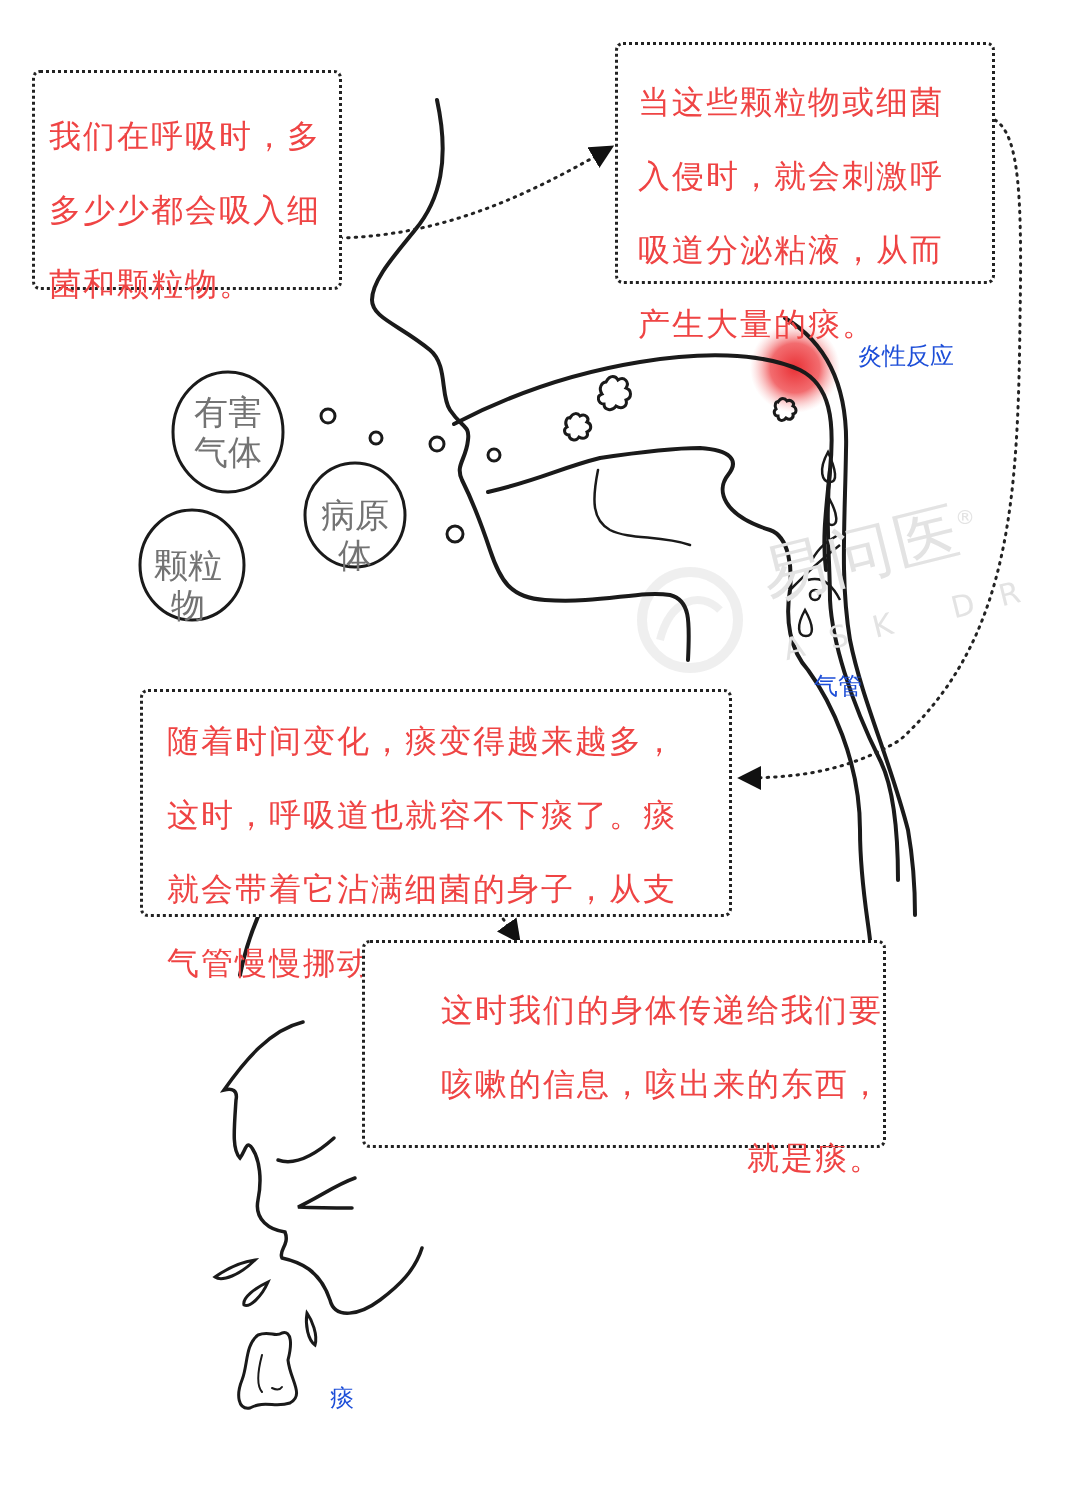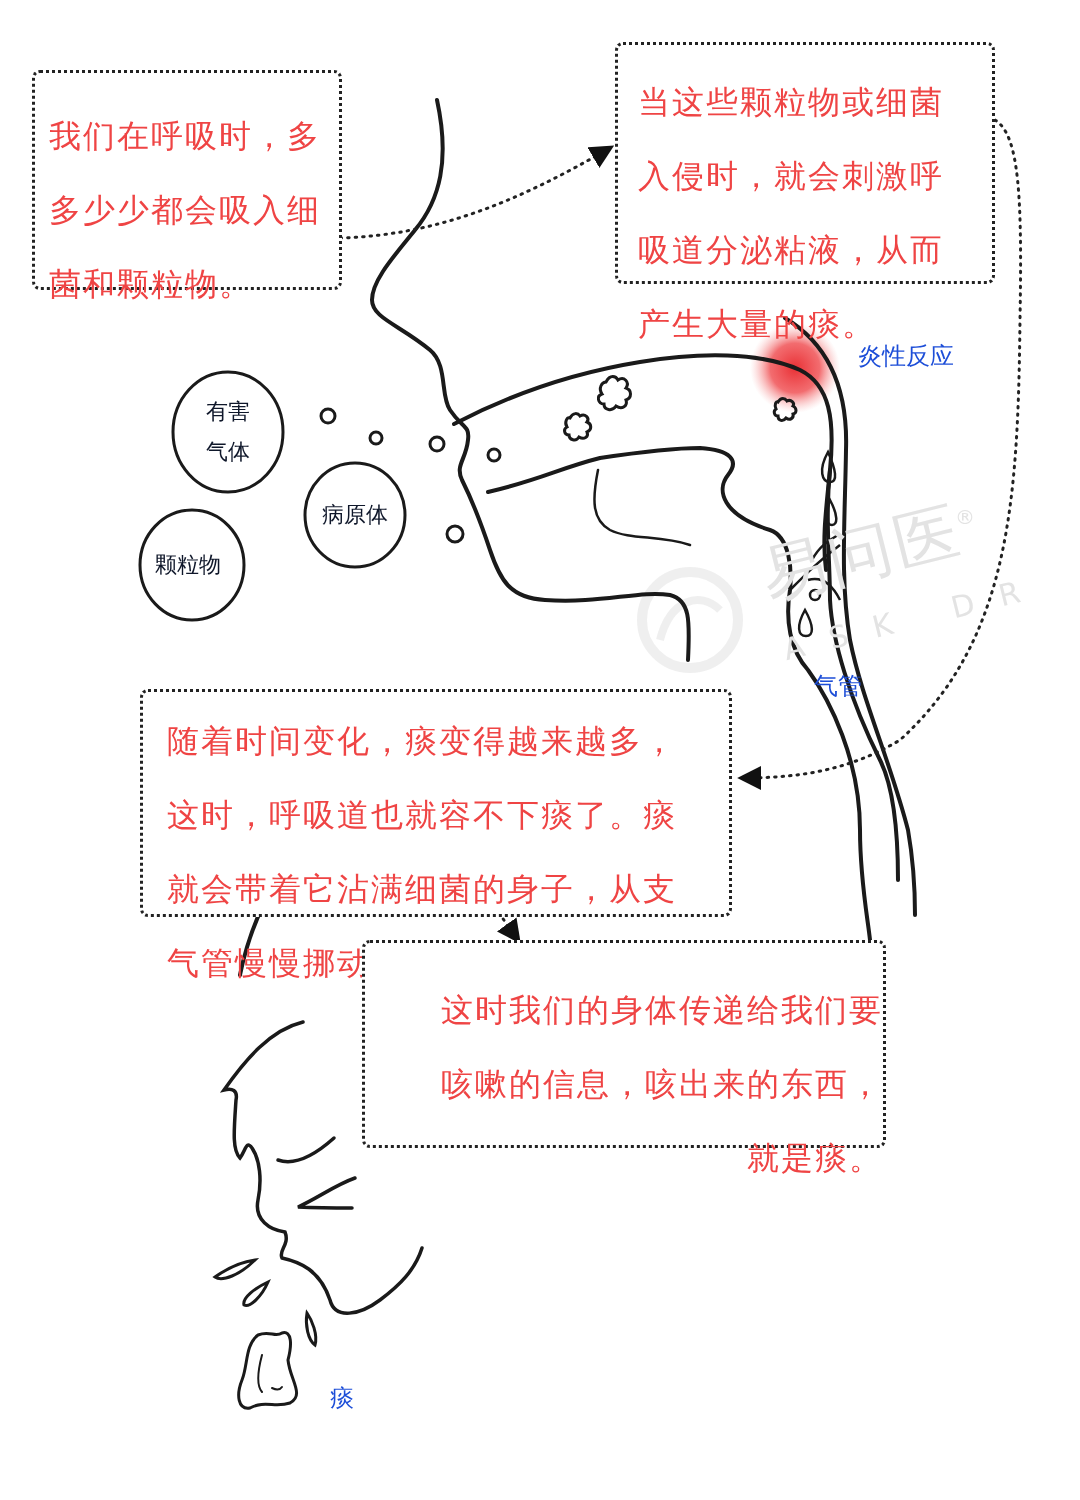--- a/index.html
+++ b/index.html
@@ -4,21 +4,21 @@
 <style>
   html, body { margin: 0; padding: 0; background: #ffffff; }
   body { width: 1080px; height: 1500px; position: relative; overflow: hidden;
          font-family: "DejaVu Sans", "Liberation Sans", sans-serif; color: #333; }
   svg.art { position: absolute; left: 0; top: 0; width: 1080px; height: 1500px; }
   .callout { position: absolute; box-sizing: border-box; border: 3px dotted #222;
              border-radius: 8px; background: #fff; font-size: 32px; line-height: 74px;
              color: #ef4444; letter-spacing: 2px; }
   .callout p { margin: 0; white-space: pre-line; }
   .label { position: absolute; font-size: 24px; color: #1d4ed8; white-space: nowrap; }
-  .bubble-label { position: absolute; font-size: 22px; color: #0f172a; text-align: center; line-height: 40px; }
+  .bubble-label { position: absolute; font-size: 34px; color: #737373; text-align: center; line-height: 40px; }
   .watermark { position: absolute; color: #e3e3e3; }
 </style>
 </head>
 <body>
 
 <svg class="art" viewBox="0 0 1080 1500">
   <defs>
     <radialGradient id="inflame" cx="50%" cy="50%" r="50%">
       <stop offset="0%" stop-color="#e8262b" stop-opacity="0.95"></stop>
       <stop offset="55%" stop-color="#ee3b3f" stop-opacity="0.75"></stop>

